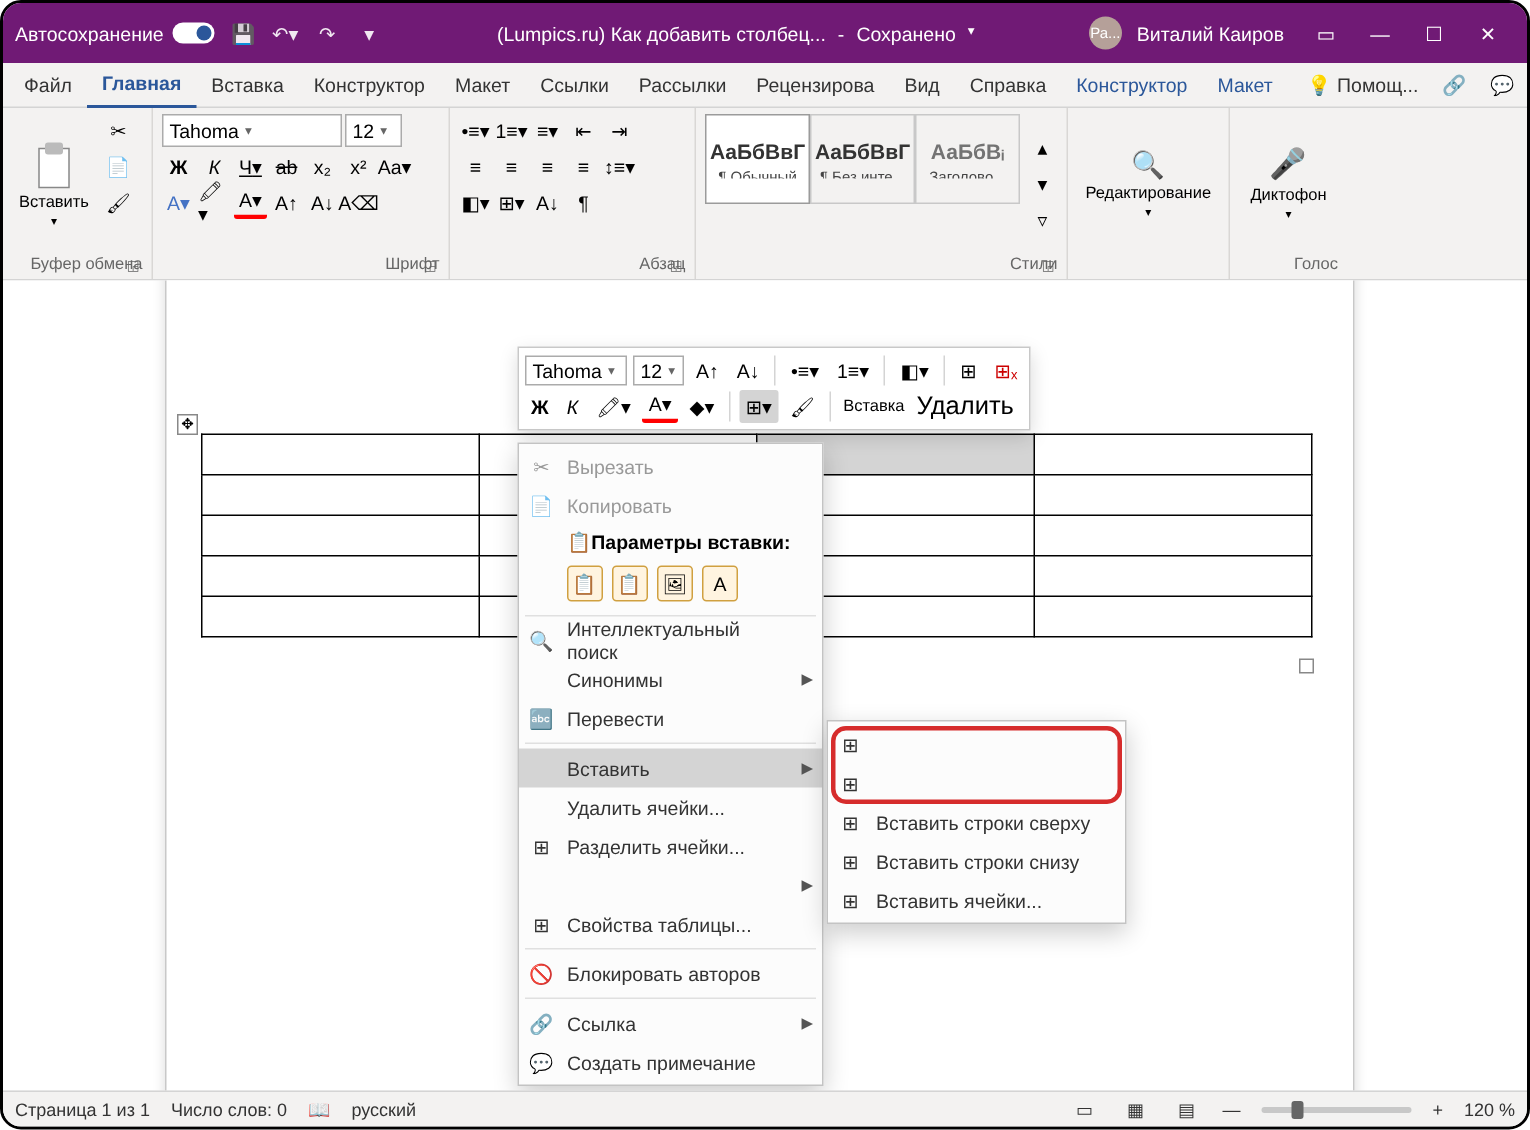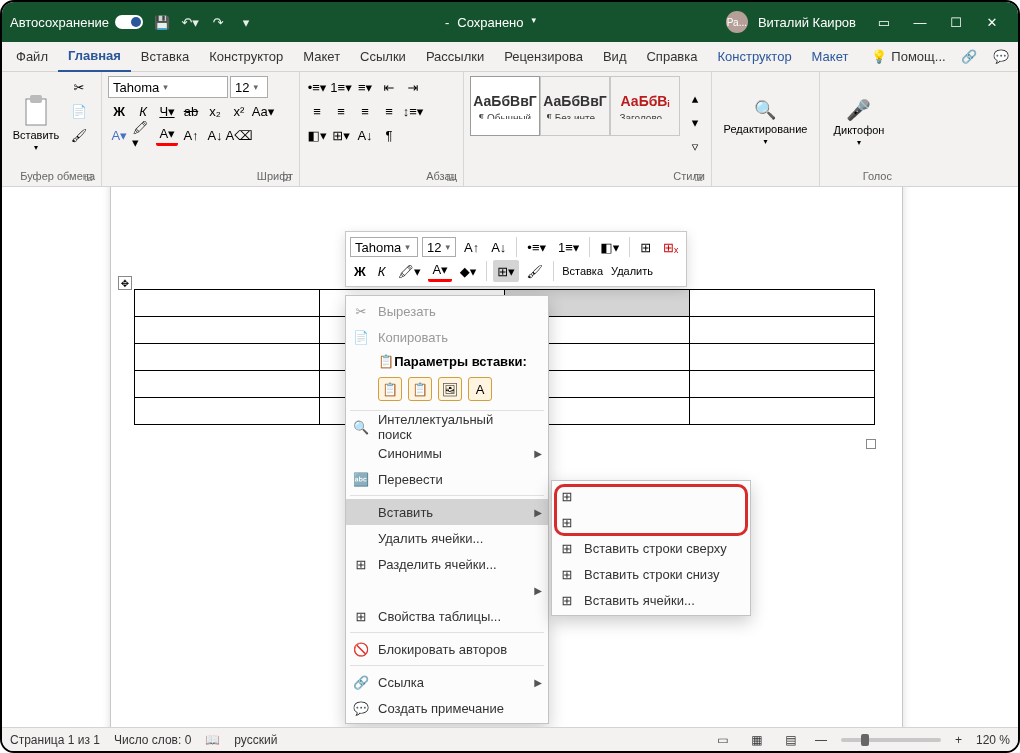--- a/index.html
+++ b/index.html
@@ -1,17 +1,17 @@
 <!DOCTYPE html>
 <html><head>
 <meta charset="utf-8">
 <style>
 * { box-sizing: border-box; margin: 0; padding: 0; font-family: "Segoe UI", Tahoma, sans-serif; }
 body { background: #fff; width: 1020px; height: 753px; overflow: hidden; position: relative; border-radius: 14px; border: 2px solid #000; }
-.titlebar { background: #14532d; height: 40px; display: flex; align-items: center; color: #fff; font-size: 13px; padding: 0 8px; }
+.titlebar { background: #701a75; height: 40px; display: flex; align-items: center; color: #fff; font-size: 13px; padding: 0 8px; }
 .titlebar .quick { display: flex; align-items: center; gap: 10px; }
 .titlebar .auto-save { display: flex; align-items: center; gap: 6px; }
 .toggle { width: 28px; height: 14px; background: #fff; border-radius: 7px; position: relative; }
 .toggle::after { content: ""; width: 10px; height: 10px; background: #2b579a; border-radius: 50%; position: absolute; right: 2px; top: 2px; }
 .qicon { width: 18px; height: 18px; display: flex; align-items: center; justify-content: center; opacity: 0.9; }
 .titlebar .doc-title { flex: 1; text-align: center; font-size: 13px; display: flex; justify-content: center; gap: 8px; }
 .titlebar .user-area { display: flex; align-items: center; gap: 10px; }
 .user-badge { background: #b5a099; width: 22px; height: 22px; border-radius: 50%; display: flex; align-items: center; justify-content: center; font-size: 10px; }
 .win-btns { display: flex; gap: 0; }
 .win-btn { width: 36px; height: 38px; display: flex; align-items: center; justify-content: center; }
@@ -32,21 +32,21 @@
 .row { display: flex; gap: 2px; align-items: center; }
 .col { display: flex; flex-direction: column; gap: 2px; }
 .smbtn { width: 22px; height: 22px; display: flex; align-items: center; justify-content: center; font-size: 13px; border-radius: 2px; }
 .combo { height: 22px; border: 1px solid #ababab; background: #fff; display: flex; align-items: center; padding: 0 4px; font-size: 13px; }
 .combo .arr { margin-left: 4px; font-size: 9px; color: #666; }
 .gallery { display: flex; gap: 0; }
 .gallery-item { width: 70px; height: 60px; border: 1px solid #c8c8c8; display: flex; flex-direction: column; justify-content: center; align-items: center; font-size: 10px; padding: 16px; }
 .gallery-item .preview { font-size: 14px; font-weight: bold; color: #333; }
 .gallery-item .lbl { font-size: 10px; color: #444; margin-top: 4px; white-space: nowrap; overflow: hidden; text-overflow: ellipsis; max-width: 66px; }
 .gallery-item.sel { border: 1px solid #9b9b9b; background: #fff; }
-.gallery-item.third .preview { color: #b91c1c; }
+.gallery-item.third .preview { color: #737373; }
 
 .doc-area { background: #fff; height: 547px; position: relative; overflow: hidden; }
 .page { position: absolute; left: 108px; top: -10px; width: 793px; height: 900px; background: #fff; border: 1px solid #c8c8c8; box-shadow: 0 0 8px rgba(0,0,0,0.15); }
 .table-move { position: absolute; left: 116px; top: 89px; width: 14px; height: 14px; border: 1px solid #888; display: flex; align-items: center; justify-content: center; font-size: 10px; }
 .doc-table { position: absolute; left: 132px; top: 102px; border-collapse: collapse; }
 .doc-table td { border: 1px solid #000; width: 185px; height: 27px; }
 .doc-table td.sel { background: #d4d4d4; }
 .table-resize { position: absolute; left: 864px; top: 252px; width: 10px; height: 10px; border: 1px solid #888; }
 
 .mini-toolbar { position: absolute; left: 343px; top: 44px; background: #fff; border: 1px solid #c8c8c8; box-shadow: 0 4px 12px rgba(0,0,0,0.15); padding: 4px; display: flex; flex-direction: column; gap: 2px; }
@@ -87,20 +87,21 @@
     <div class="auto-save">
       <span>Автосохранение</span>
       <div class="toggle"></div>
     </div>
     <div class="qicon">💾</div>
     <div class="qicon">↶▾</div>
     <div class="qicon">↷</div>
     <div class="qicon">▾</div>
   </div>
   <div class="doc-title">
+    <span>(Lumpics.ru) Как добавить столбец...</span>
     <span>-</span>
     <span>Сохранено</span>
     <span style="font-size:9px">▾</span>
   </div>
   <div class="user-area">
     <div class="user-badge">
         <span>Ра...</span>
       </div>
     <span>Виталий Каиров</span>
     <div class="win-btns">
@@ -323,21 +324,21 @@
       <div class="smbtn" style="font-weight:bold">Ж</div>
       <div class="smbtn" style="font-style:italic">К</div>
       <div class="smbtn">🖍▾</div>
       <div class="smbtn" style="border-bottom:3px solid red">A▾</div>
       <div class="smbtn">◆▾</div>
       <div class="vsep"></div>
       <div class="smbtn" style="background:#d4d4d4">⊞▾</div>
       <div class="smbtn">🖌</div>
       <div class="vsep"></div>
       <div class="smbtn" style="font-size:11px;width:auto;padding:0 2px">Вставка</div>
-      <div class="smbtn" style="font-size:11px;width:auto;padding:0 2px">Удалить</div>
+      <div class="smbtn" style="font-size:17px;width:auto;padding:0 2px">Удалить</div>
     </div>
   </div>
 
   <div class="ctx-menu ctx-main">
     <div class="ctx-item disabled">
         <span class="icon">✂</span>
         <span>Вырезать</span>
       </div>
     <div class="ctx-item disabled">
         <span class="icon">📄</span>

